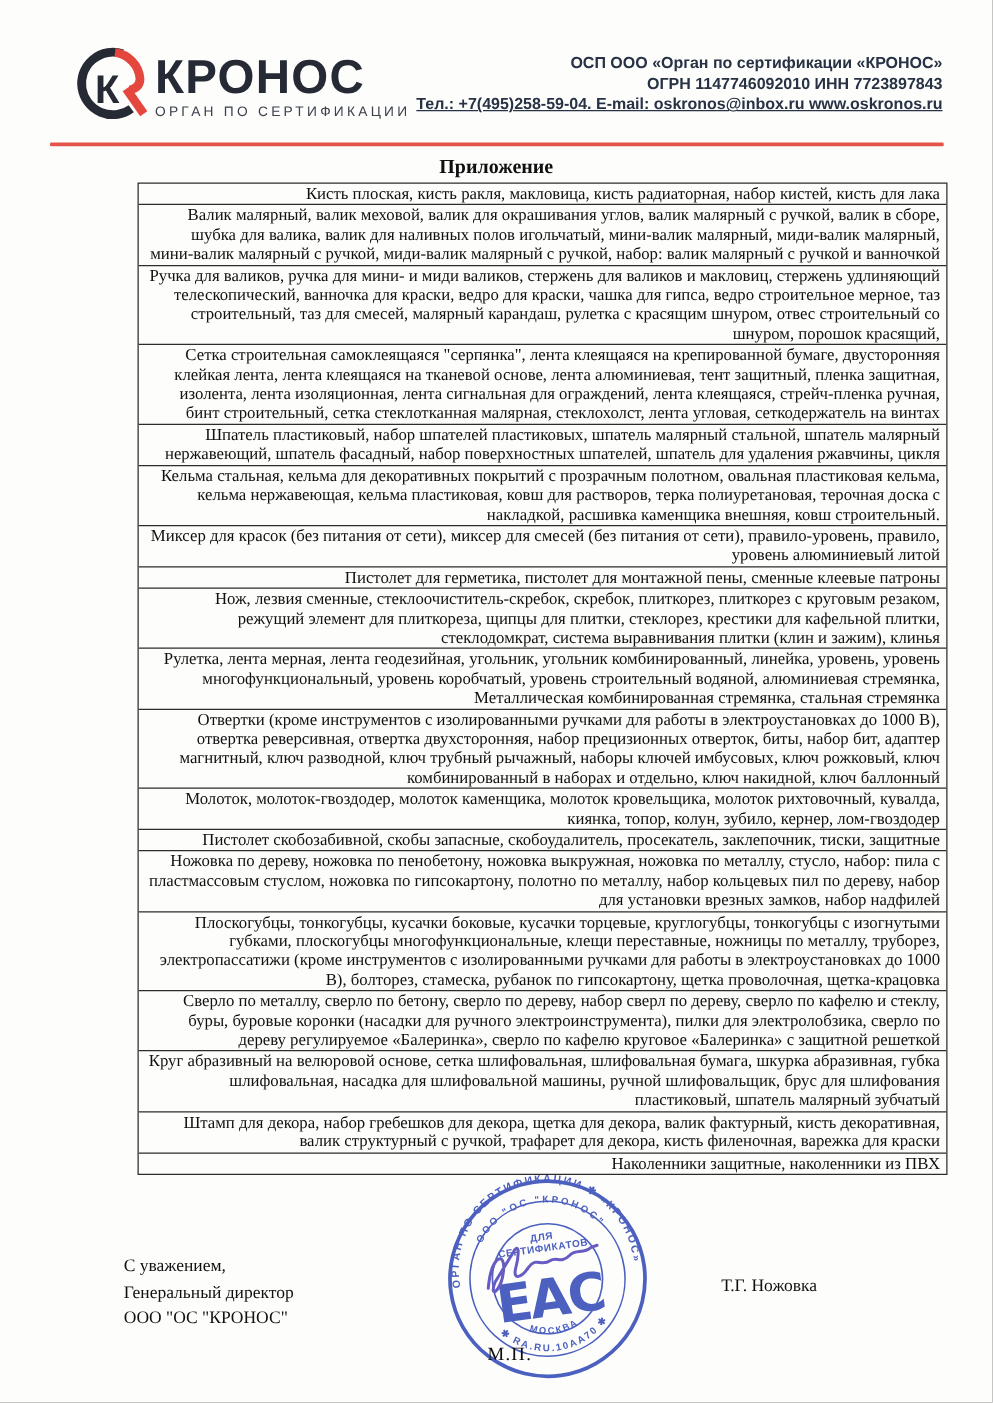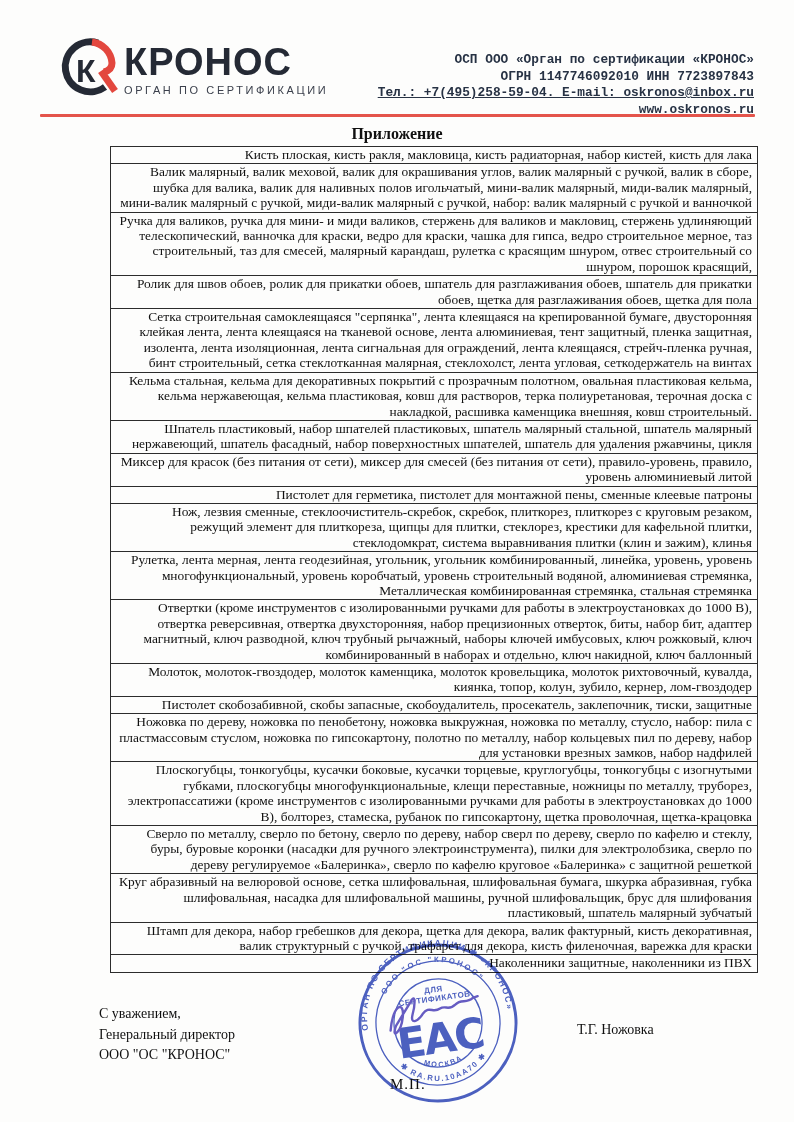--- a/index.html
+++ b/index.html
@@ -8,21 +8,21 @@
     background:#fdfdfc;overflow:hidden;
     font-family:"Liberation Serif",serif;color:#101010;
   }
   
   .header{position:absolute;top:36px;left:56px;right:40px;display:flex;justify-content:space-between;}
   .logo{display:flex;align-items:flex-start;gap:4px;}
   .logo-mark{width:64px;height:64px;flex:0 0 auto;}
   .logo-textcol{margin-top:8px;}
   .brand{font-family:"Liberation Sans",sans-serif;font-weight:bold;font-size:38px;line-height:36px;letter-spacing:1px;color:#252a35;}
   .tagline{font-family:"Liberation Sans",sans-serif;font-size:11px;letter-spacing:2.6px;color:#3b404c;margin-top:4px;white-space:nowrap;}
-  .org{font-family:Liberation Mono, monospace;font-weight:bold;font-size:12.8px;line-height:16.6px;color:#273244;text-align:right;margin-top:16px;}
+  .org{font-family:Liberation Sans, sans-serif;font-weight:bold;font-size:12.8px;line-height:16.6px;color:#273244;text-align:right;margin-top:6px;}
   .org .u{text-decoration:underline;}
   .redline{position:absolute;top:114px;left:40px;width:715px;height:3px;background:#e4544b;border-radius:1px;}
   
   .title{position:absolute;top:125px;left:0;width:794px;text-align:center;font-weight:bold;font-size:16px;}
   .tbl{position:absolute;top:146px;left:110px;width:646px;border:1px solid #2c2c2c;background:transparent;}
   .trow{border-bottom:1px solid #2c2c2c;padding:0px 5px 1px 5px;font-size:13.4px;line-height:15.4px;text-align:right;}
   .trow:last-child{border-bottom:none;margin-left:28px;}
   
   .footer-left{position:absolute;left:99px;top:1004px;font-size:14px;line-height:20.5px;}
   .signer{position:absolute;left:577px;top:1022px;font-size:14px;}
@@ -63,24 +63,23 @@
   </div>
 
   <div class="redline"></div>
 
   <div class="title">Приложение</div>
 
   <div class="tbl">
       <div class="trow">Кисть плоская, кисть ракля, макловица, кисть радиаторная, набор кистей, кисть для лака</div>
       <div class="trow">Валик малярный, валик меховой, валик для окрашивания углов, валик малярный с ручкой, валик в сборе, шубка для валика, валик для наливных полов игольчатый, мини-валик малярный, миди-валик малярный, мини-валик малярный с ручкой, миди-валик малярный с ручкой, набор: валик малярный с ручкой и ванночкой</div>
       <div class="trow">Ручка для валиков, ручка для мини- и миди валиков, стержень для валиков и макловиц, стержень удлиняющий телескопический, ванночка для краски, ведро для краски, чашка для гипса, ведро строительное мерное, таз строительный, таз для смесей, малярный карандаш, рулетка с красящим шнуром, отвес строительный со шнуром, порошок красящий,</div>
-      <div class="trow">Ролик для швов обоев, ролик для прикатки обоев, шпатель для разглаживания обоев, шпатель для прикатки обоев, щетка для разглаживания обоев, щетка для пола</div>
       <div class="trow">Сетка строительная самоклеящаяся "серпянка", лента клеящаяся на крепированной бумаге, двусторонняя клейкая лента, лента клеящаяся на тканевой основе, лента алюминиевая, тент защитный, пленка защитная, изолента, лента изоляционная, лента сигнальная для ограждений, лента клеящаяся, стрейч-пленка ручная, бинт строительный, сетка стеклотканная малярная, стеклохолст, лента угловая, сеткодержатель на винтах</div>
+      <div class="trow">Шпатель пластиковый, набор шпателей пластиковых, шпатель малярный стальной, шпатель малярный нержавеющий, шпатель фасадный, набор поверхностных шпателей, шпатель для удаления ржавчины, цикля</div>
       <div class="trow">Кельма стальная, кельма для декоративных покрытий с прозрачным полотном, овальная пластиковая кельма, кельма нержавеющая, кельма пластиковая, ковш для растворов, терка полиуретановая, терочная доска с накладкой, расшивка каменщика внешняя, ковш строительный.</div>
-      <div class="trow">Шпатель пластиковый, набор шпателей пластиковых, шпатель малярный стальной, шпатель малярный нержавеющий, шпатель фасадный, набор поверхностных шпателей, шпатель для удаления ржавчины, цикля</div>
       <div class="trow">Миксер для красок (без питания от сети), миксер для смесей (без питания от сети), правило-уровень, правило, уровень алюминиевый литой</div>
       <div class="trow">Пистолет для герметика, пистолет для монтажной пены, сменные клеевые патроны</div>
       <div class="trow">Нож, лезвия сменные, стеклоочиститель-скребок, скребок, плиткорез, плиткорез с круговым резаком, режущий элемент для плиткореза, щипцы для плитки, стеклорез, крестики для кафельной плитки, стеклодомкрат, система выравнивания плитки (клин и зажим), клинья</div>
       <div class="trow">Рулетка, лента мерная, лента геодезийная, угольник, угольник комбинированный, линейка, уровень, уровень многофункциональный, уровень коробчатый, уровень строительный водяной, алюминиевая стремянка, Металлическая комбинированная стремянка, стальная стремянка</div>
       <div class="trow">Отвертки (кроме инструментов с изолированными ручками для работы в электроустановках до 1000 В), отвертка реверсивная, отвертка двухсторонняя, набор прецизионных отверток, биты, набор бит, адаптер магнитный, ключ разводной, ключ трубный рычажный, наборы ключей имбусовых, ключ рожковый, ключ комбинированный в наборах и отдельно, ключ накидной, ключ баллонный</div>
       <div class="trow">Молоток, молоток-гвоздодер, молоток каменщика, молоток кровельщика, молоток рихтовочный, кувалда, киянка, топор, колун, зубило, кернер, лом-гвоздодер</div>
       <div class="trow">Пистолет скобозабивной, скобы запасные, скобоудалитель, просекатель, заклепочник, тиски, защитные</div>
       <div class="trow">Ножовка по дереву, ножовка по пенобетону, ножовка выкружная, ножовка по металлу, стусло, набор: пила с пластмассовым стуслом, ножовка по гипсокартону, полотно по металлу, набор кольцевых пил по дереву, набор для установки врезных замков, набор надфилей</div>
       <div class="trow">Плоскогубцы, тонкогубцы, кусачки боковые, кусачки торцевые, круглогубцы, тонкогубцы с изогнутыми губками, плоскогубцы многофункциональные, клещи переставные, ножницы по металлу, труборез, электропассатижи (кроме инструментов с изолированными ручками для работы в электроустановках до 1000 В), болторез, стамеска, рубанок по гипсокартону, щетка проволочная, щетка-крацовка</div>
       <div class="trow">Сверло по металлу, сверло по бетону, сверло по дереву, набор сверл по дереву, сверло по кафелю и стеклу, буры, буровые коронки (насадки для ручного электроинструмента), пилки для электролобзика, сверло по дереву регулируемое «Балеринка», сверло по кафелю круговое «Балеринка» с защитной решеткой</div>

